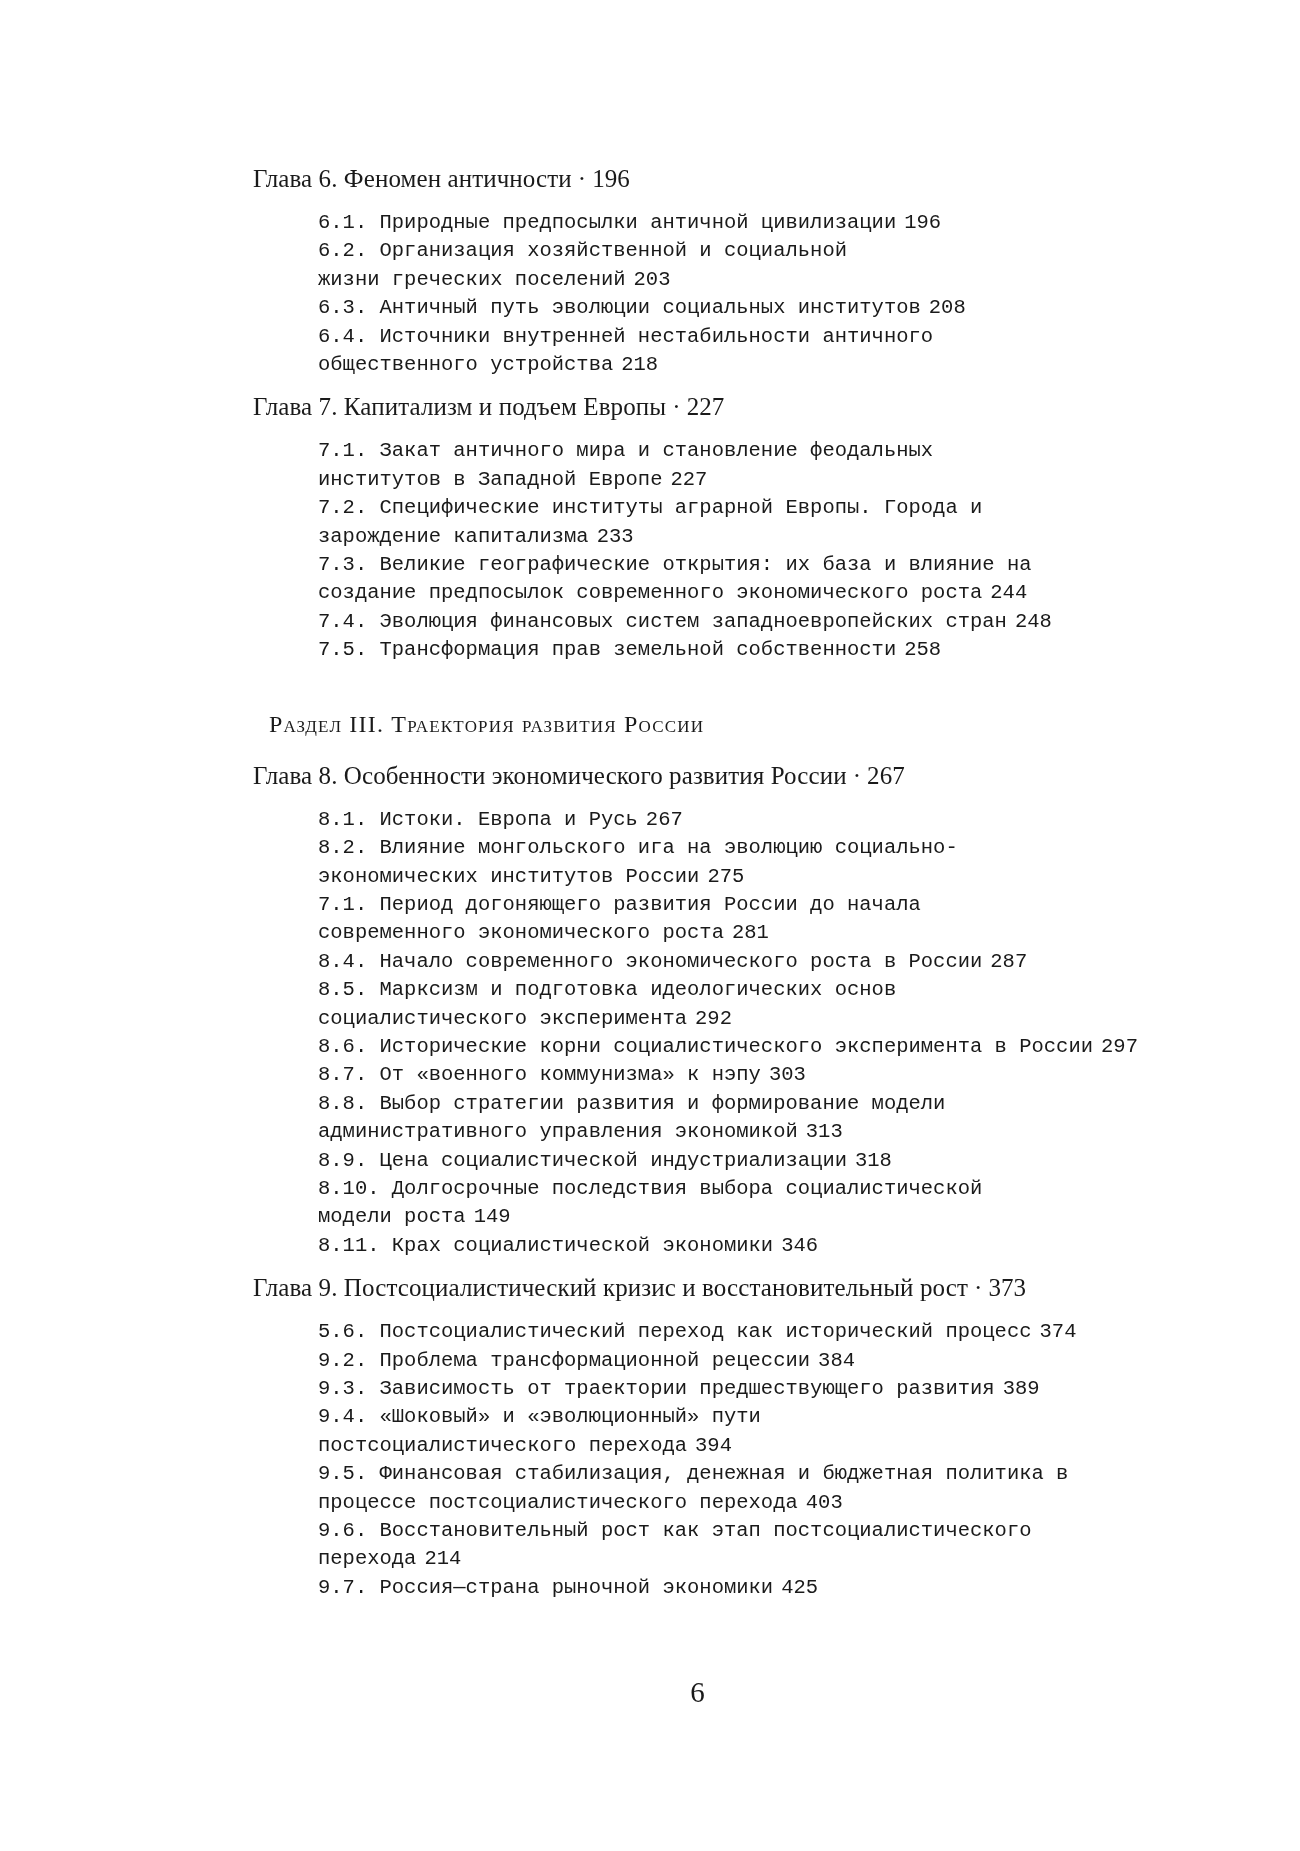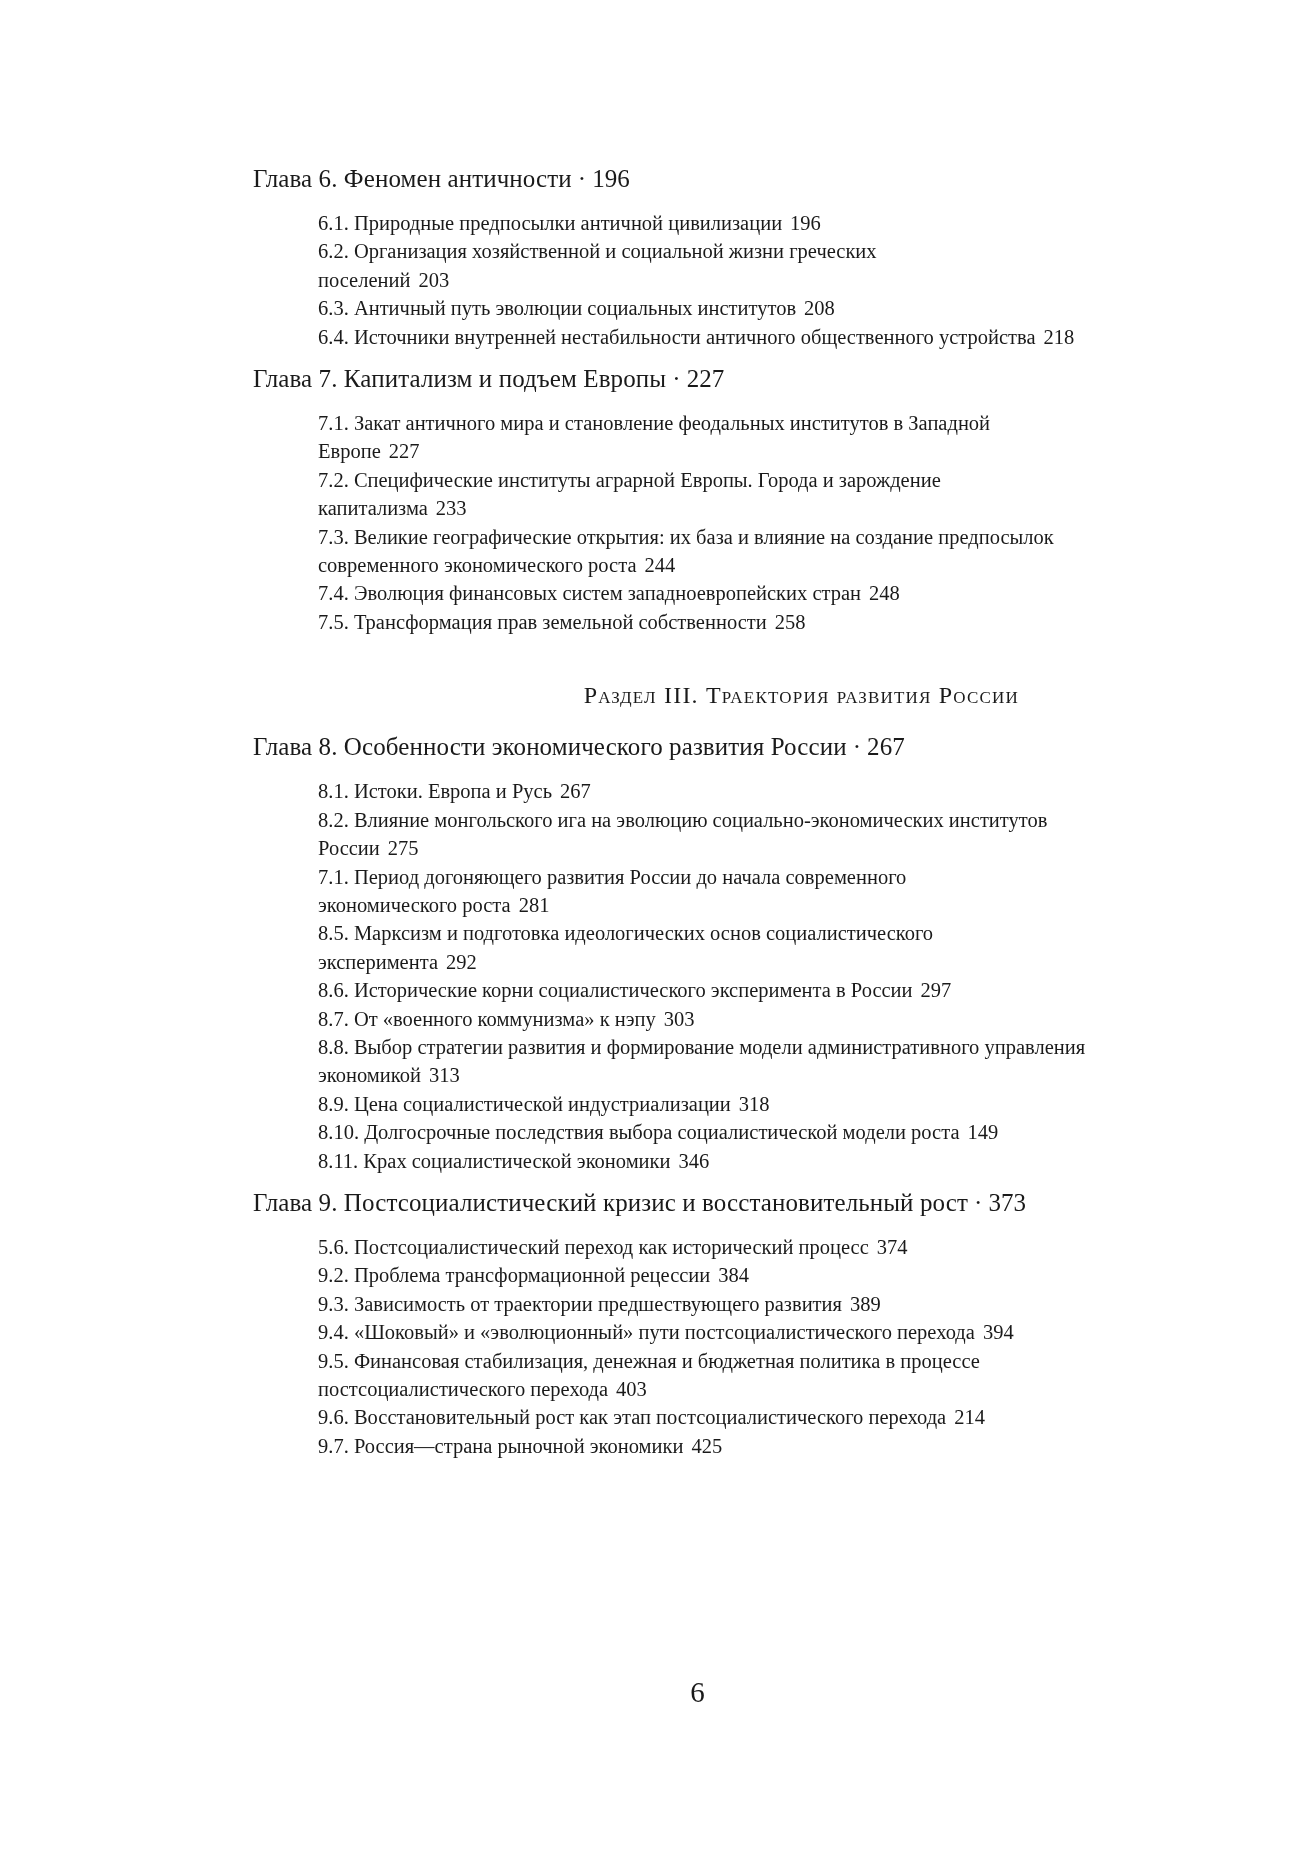--- a/index.html
+++ b/index.html
@@ -2,24 +2,24 @@
 <html><head>
 <meta charset="utf-8">
 <style>
   html, body { margin: 0; padding: 0; background: #ffffff; }
   body { width: 1300px; height: 1851px; position: relative; overflow: hidden;
          font-family: "Liberation Serif", "DejaVu Serif", serif; color: #1a1a1a; }
   .page { position: absolute; left: 0; top: 0; width: 1300px; height: 1588px; }
   .toc { position: absolute; left: 253px; top: 163px; width: 900px; }
   .chapter { font-size: 25px; line-height: 32px; margin: 0; letter-spacing: 0.1px; }
   .items { margin: 14px 0 12px 65px; padding: 0; list-style: none; }
-  .item { font-size: 20.5px; line-height: 28.4px; margin: 0; }
+  .item { font-size: 20.5px; line-height: 28.4px; margin: 0; font-family: Liberation Mono, monospace; }
   .item .pg { margin-left: 8px; }
-  .section-title { text-align: right; font-size: 24px; letter-spacing: 1.2px;
-                   font-variant: small-caps; margin: 46px 0 22px 0; width: 766px; position: relative; left: 0; }
+  .section-title { text-align: left; font-size: 24px; letter-spacing: 1.2px;
+                   font-variant: small-caps; margin: 46px 0 22px 0; width: 766px; position: relative; left: 16px; }
   .chapter .dot { margin: 0 6px; }
   .folio { position: absolute; top: 1676px; left: 0; width: 1395px; text-align: center;
            font-size: 29px; }
 </style>
 </head>
 <body>
 
 <div class="page">
   <div class="toc">
 
@@ -45,20 +45,21 @@
     </div>
 
     <div class="section-title">Раздел III. Траектория развития России</div>
 
     <div class="chapter-block">
       <p class="chapter"><span>Глава 8. Особенности экономического развития России</span><span class="dot">·</span><span>267</span></p>
       <ul class="items">
         <li class="item"><span>8.1. Истоки. Европа и Русь</span><span class="pg">267</span></li>
         <li class="item" style="width:760px"><span>8.2. Влияние монгольского ига на эволюцию социально-экономических институтов России</span><span class="pg">275</span></li>
         <li class="item" style="width:700px"><span>7.1. Период догоняющего развития России до начала современного экономического роста</span><span class="pg">281</span></li>
+        <li class="item"><span>8.4. Начало современного экономического роста в России</span><span class="pg">287</span></li>
         <li class="item" style="width:760px"><span>8.5. Марксизм и подготовка идеологических основ социалистического эксперимента</span><span class="pg">292</span></li>
         <li class="item"><span>8.6. Исторические корни социалистического эксперимента в России</span><span class="pg">297</span></li>
         <li class="item"><span>8.7. От «военного коммунизма» к нэпу</span><span class="pg">303</span></li>
         <li class="item" style="width:800px"><span>8.8. Выбор стратегии развития и формирование модели административного управления экономикой</span><span class="pg">313</span></li>
         <li class="item"><span>8.9. Цена социалистической индустриализации</span><span class="pg">318</span></li>
         <li class="item" style="width:700px"><span>8.10. Долгосрочные последствия выбора социалистической модели роста</span><span class="pg">149</span></li>
         <li class="item"><span>8.11. Крах социалистической экономики</span><span class="pg">346</span></li>
       </ul>
     </div>
 

